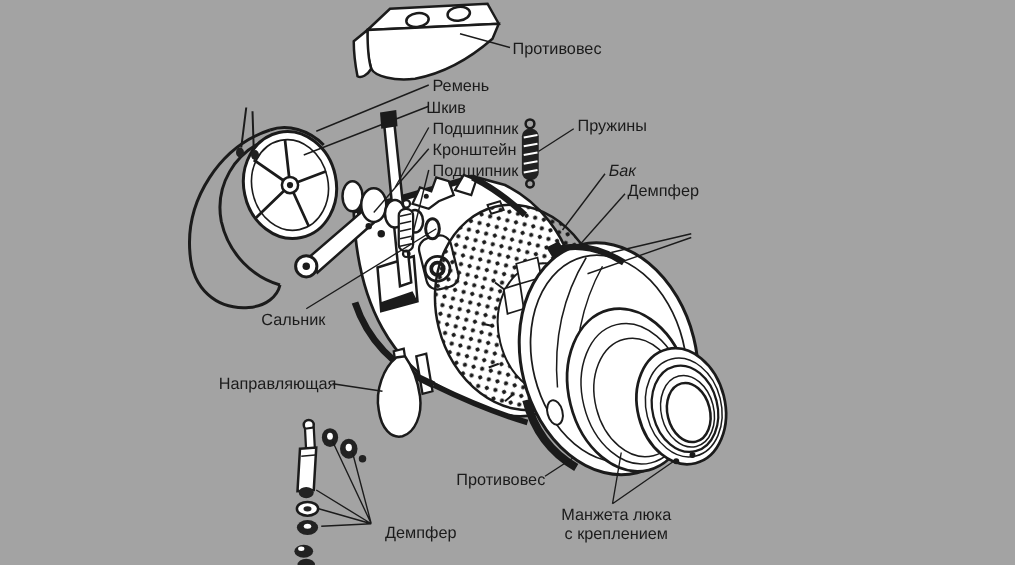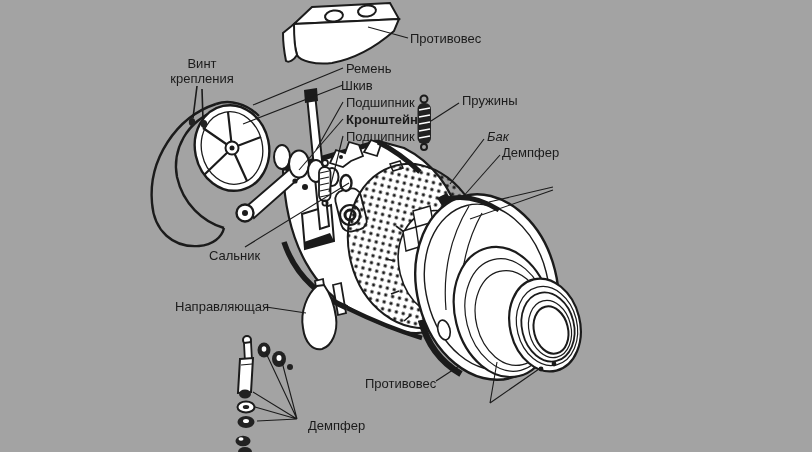--- a/index.html
+++ b/index.html
@@ -183,27 +183,27 @@
       <path d="M553,187 L489,202 M553,190 L470,219"></path>
       <path d="M245,247 L349,183"></path>
       <path d="M266,307 L306,313"></path>
       <path d="M436,381 L459,366"></path>
       <path d="M490,403 L497,362 M490,403 L539,369"></path>
       <path d="M297,419 L266,353 M297,419 L282,362 M297,419 L253,392 M297,419 L255,407 M297,419 L257,421"></path>
     </g>
   </svg>
 
   <div class="lbl" style="left:410px;top:31px;">Противовес</div>
-  <div class="lbl wrap ctr" style="left:158px;top:56px;width:88px;">Винт крепления</div>
   <div class="lbl" style="left:346px;top:61px;">Ремень</div>
   <div class="lbl" style="left:341px;top:78px;">Шкив</div>
   <div class="lbl" style="left:346px;top:95px;">Подшипник</div>
-  <div class="lbl" style="left:346px;top:112px;font-weight:bold;">Кронштейн</div>
+  <div class="lbl" style="left:346px;top:112px;">Кронштейн</div>
   <div class="lbl" style="left:346px;top:129px;">Подшипник</div>
   <div class="lbl" style="left:462px;top:93px;">Пружины</div>
   <div class="lbl" style="left:487px;top:129px;font-style:italic;">Бак</div>
   <div class="lbl" style="left:502px;top:145px;">Демпфер</div>
   <div class="lbl" style="left:209px;top:248px;">Сальник</div>
   <div class="lbl" style="left:175px;top:299px;">Направляющая</div>
   <div class="lbl" style="left:365px;top:376px;">Противовес</div>
   <div class="lbl" style="left:308px;top:418px;text-align:center;">Демпфер</div>
+  <div class="lbl wrap ctr" style="left:445px;top:404px;width:96px;">Манжета люка с креплением</div>
 
 </div>
 
 </body></html>

